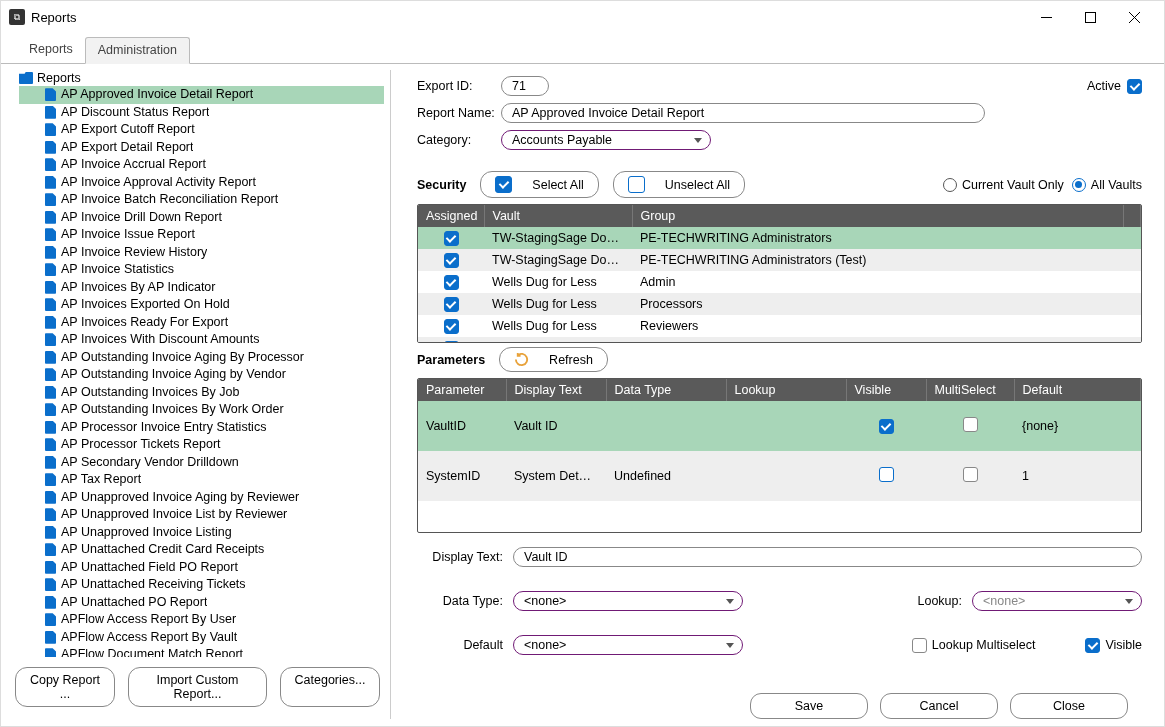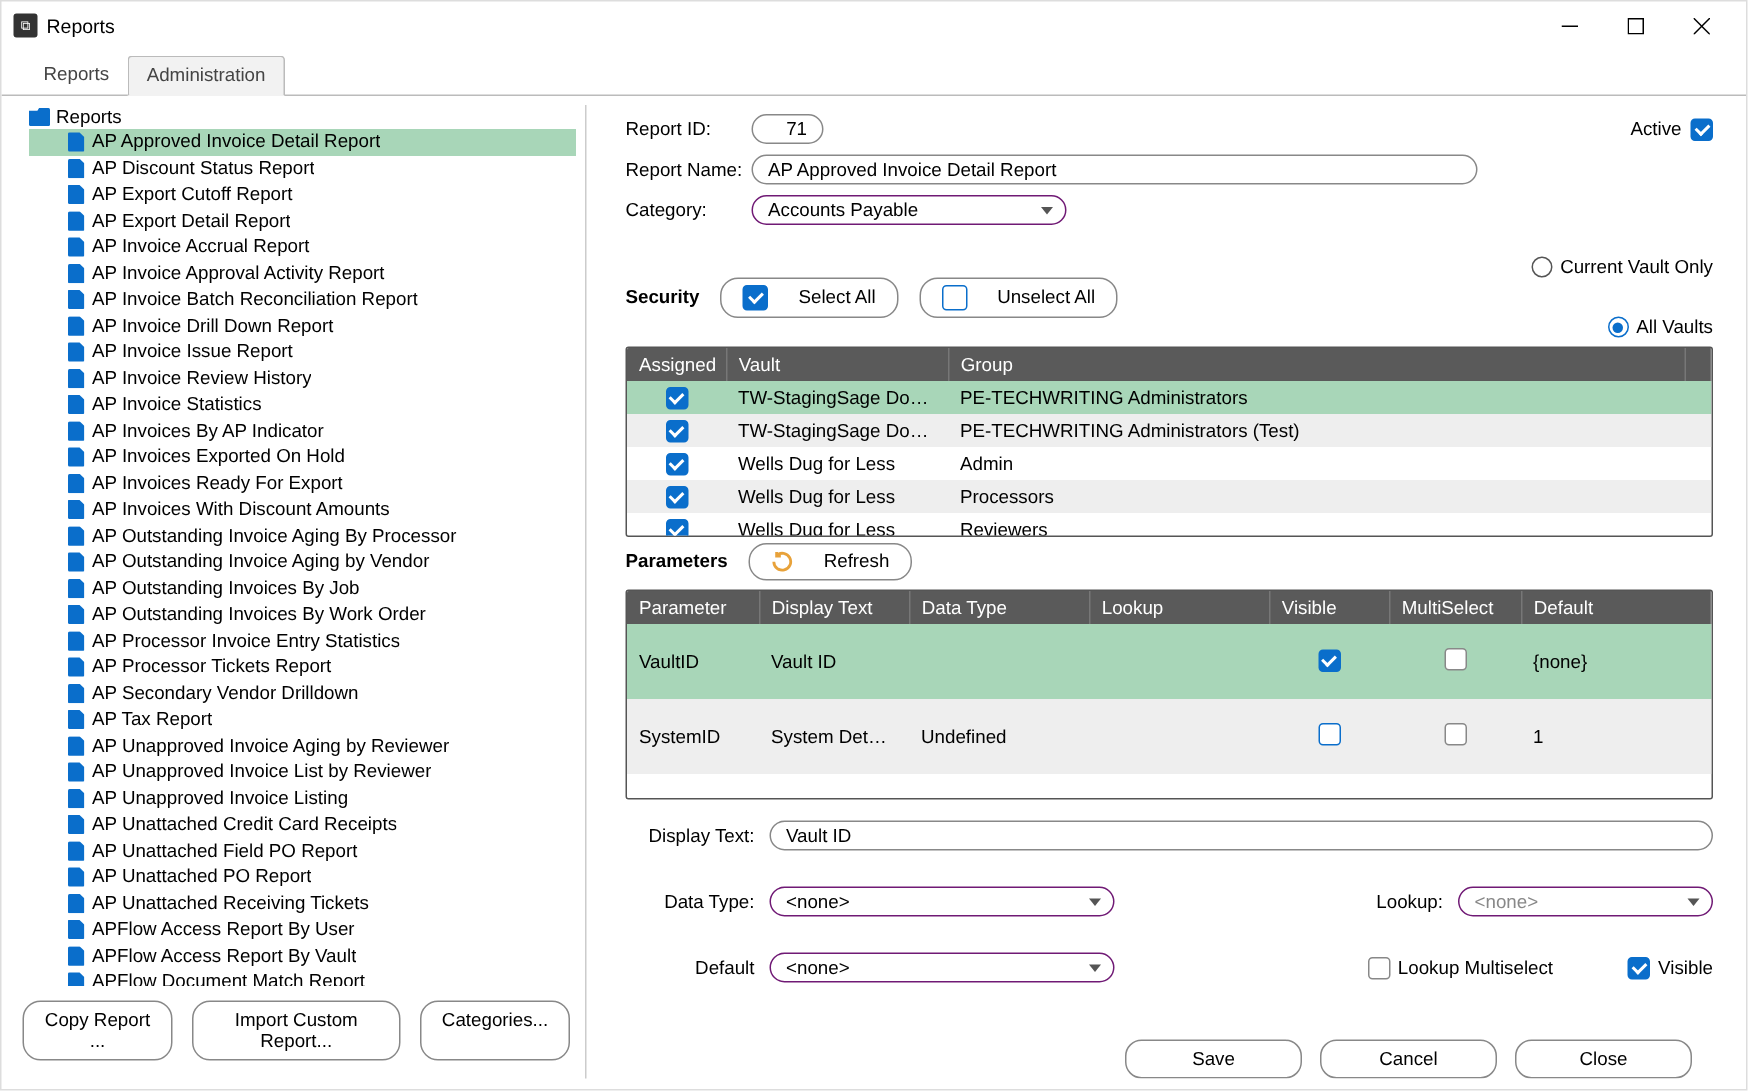--- a/index.html
+++ b/index.html
@@ -30,37 +30,37 @@
 
 .left-buttons { display: flex; gap: 13px; padding: 10px 4px 12px; }
 .btn { border: 1px solid #888; background: #fff; border-radius: 12px; padding: 5px 12px; cursor: pointer; min-width: 100px; text-align: center; }
 .btn.wide { min-width: 118px;}
 
 
 .right-pane { flex: 1; display: flex; flex-direction: column; padding: 6px 12px 0 20px; overflow: hidden;}
 .form-row { display: flex; align-items: center; margin-bottom: 7px; }
 .form-row .lbl { width: 84px; }
 .input-text { border: 1px solid #888; border-radius: 10px; padding: 2px 10px; font-size: 12.5px; background:#fff;}
-.input-short { width: 48px; text-align: right; }
+.input-short { width: 48px; }
 .input-long { flex: 1; max-width: 484px; }
 .select { border: 1px solid #701a75; border-radius: 10px; padding: 2px 8px 2px 10px; background: #fff; min-width: 210px; display:inline-flex; align-items:center; justify-content:space-between; gap:10px; cursor:pointer;}
 .chev { width:0; height:0; border-left:4px solid transparent; border-right:4px solid transparent; border-top:5px solid #555;}
 
 .active-wrap { margin-left: auto; display: flex; align-items: center; gap: 6px; }
 .cbx { width: 15px; height: 15px; border: 1.5px solid #0a6ecb; border-radius: 3px; display: inline-flex; align-items: center; justify-content: center; background: #fff; cursor:pointer;}
 .cbx.checked { background: #0a6ecb; }
 .cbx.checked::after { content: ""; width: 4px; height: 7px; border: solid #fff; border-width: 0 2px 2px 0; transform: rotate(45deg); margin-top:-2px;}
 .cbx.grey { border-color:#888; }
 
 .section-hdr { display: flex; align-items: center; gap: 14px; margin: 14px 0 6px; }
 .section-hdr .title { font-weight: bold; }
 .pill-btn { border: 1px solid #888; border-radius: 12px; padding: 4px 14px; display: inline-flex; align-items: center; gap: 20px; cursor: pointer; background:#fff;}
 .pill-btn .cbx { width:17px; height:17px;}
 
-.radio-group { margin-left: auto; display: flex; gap: 26px; align-items:flex-end;flex-direction:column;}
+.radio-group { margin-left: auto; display: flex; gap: 8px; align-items:flex-start;}
 .radio { width: 14px; height: 14px; border: 1.5px solid #555; border-radius: 50%; display: inline-flex; align-items: center; justify-content: center; background:#fff; cursor:pointer;}
 .radio.on { border-color: #0a6ecb; }
 .radio.on::after { content:""; width:7px; height:7px; background:#0a6ecb; border-radius:50%;}
 .radio-lbl { display:flex; align-items:center; gap:5px; cursor:pointer;}
 
 
 .dtable-wrap { border: 1.5px solid #555; border-radius: 2px; overflow: hidden; }
 .dtable { width: 100%; border-collapse: collapse; table-layout: fixed; }
 .dtable thead th { background: #5a5a5a; color: #fff; font-weight: normal; text-align: left; padding: 4px 8px; border-right: 1px solid #777; font-size:12.5px;}
 .dtable tbody td { padding: 3px 8px; border-bottom: 0; height: 22px; }
@@ -235,25 +235,25 @@
           <div class="tree-item">
             <span class="doc-icon"></span>
             <span>AP Unattached Credit Card Receipts</span>
           </div>
           <div class="tree-item">
             <span class="doc-icon"></span>
             <span>AP Unattached Field PO Report</span>
           </div>
           <div class="tree-item">
             <span class="doc-icon"></span>
+            <span>AP Unattached Receiving Tickets</span>
+          </div>
+          <div class="tree-item">
+            <span class="doc-icon"></span>
             <span>AP Unattached PO Report</span>
-          </div>
-          <div class="tree-item">
-            <span class="doc-icon"></span>
-            <span>AP Unattached Receiving Tickets</span>
           </div>
           <div class="tree-item">
             <span class="doc-icon"></span>
             <span>APFlow Access Report By User</span>
           </div>
           <div class="tree-item">
             <span class="doc-icon"></span>
             <span>APFlow Access Report By Vault</span>
           </div>
           <div class="tree-item">
@@ -264,21 +264,21 @@
     </div>
     <div class="left-buttons">
       <div class="btn">Copy Report ...</div>
       <div class="btn wide">Import Custom Report...</div>
       <div class="btn">Categories...</div>
     </div>
   </div>
 
   <div class="right-pane">
     <div class="form-row">
-      <span class="lbl">Report ID:</span>
+      <span class="lbl">Export ID:</span>
       <input class="input-text input-short" value="71" style="">
       <div class="active-wrap">
         <span>Active</span>
         <span class="cbx checked"></span>
       </div>
     </div>
     <div class="form-row">
       <span class="lbl">Report Name:</span>
       <input class="input-text input-long" value="AP Approved Invoice Detail Report" style="">
     </div>

